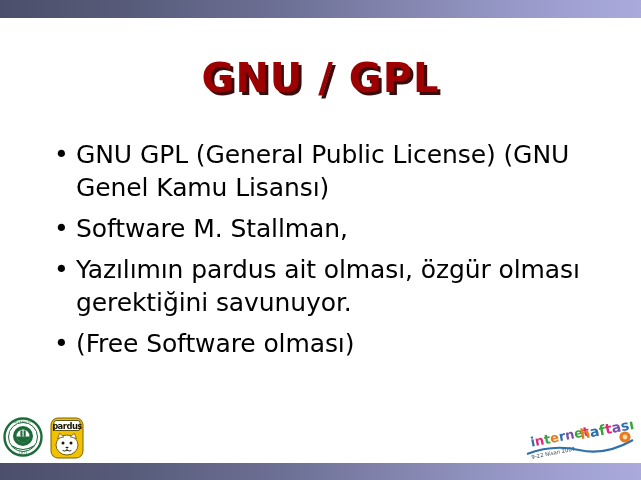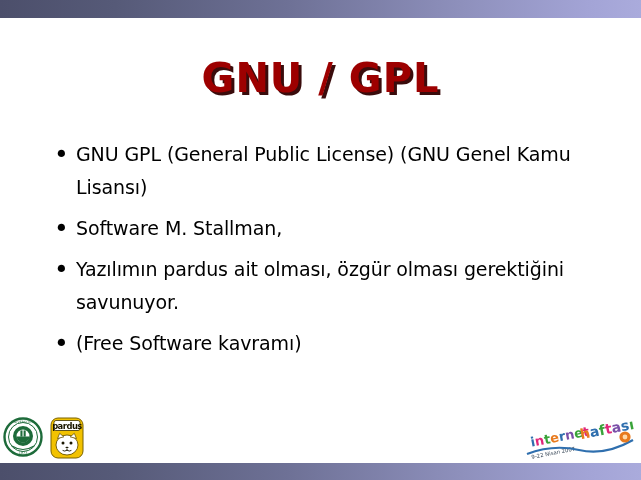--- a/index.html
+++ b/index.html
@@ -78,21 +78,21 @@
     width: 22px;
     font-size: 25px;
     line-height: 33px;
     color: #000000;
     text-align: left;
     padding-left: 4px;
   }
   .bullet-text {
     flex: 1 1 auto;
     font-family: "DejaVu Sans", sans-serif;
-    font-size: 19px;
+    font-size: 25px;
     line-height: 33px;
     color: #000000;
     letter-spacing: -0.1px;
   }
 
   
   .footer-logos {
     position: absolute;
     left: 3px;
     top: 416px;
@@ -141,21 +141,21 @@
       <span class="bullet-text">Software M. Stallman,</span>
     </div>
 
     <div class="bullet-row">
       <span class="bullet-mark">•</span>
       <span class="bullet-text">Yazılımın pardus ait olması, özgür olması gerektiğini savunuyor.</span>
     </div>
 
     <div class="bullet-row">
       <span class="bullet-mark">•</span>
-      <span class="bullet-text">(Free Software kavramı)</span>
+      <span class="bullet-text">(Free Software olması)</span>
     </div>
 
   </div>
 
   <div class="footer-logos">
 
     <span class="logo-uni">
       <svg class="logo-svg" viewBox="0 0 40 42" width="40" height="42" xmlns="http://www.w3.org/2000/svg">
         <circle cx="20" cy="21" r="18.5" fill="#ffffff" stroke="#1d6b3a" stroke-width="2.4"></circle>
         <circle cx="20" cy="21" r="14.5" fill="#ffffff" stroke="#1d6b3a" stroke-width="1"></circle>

